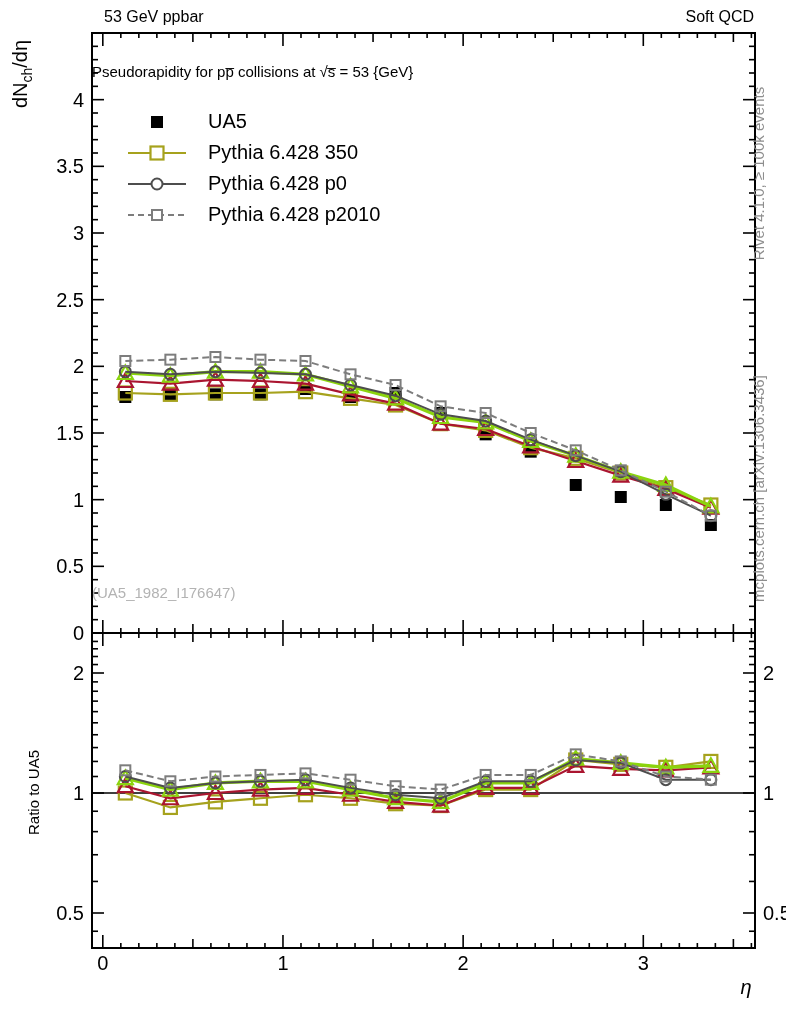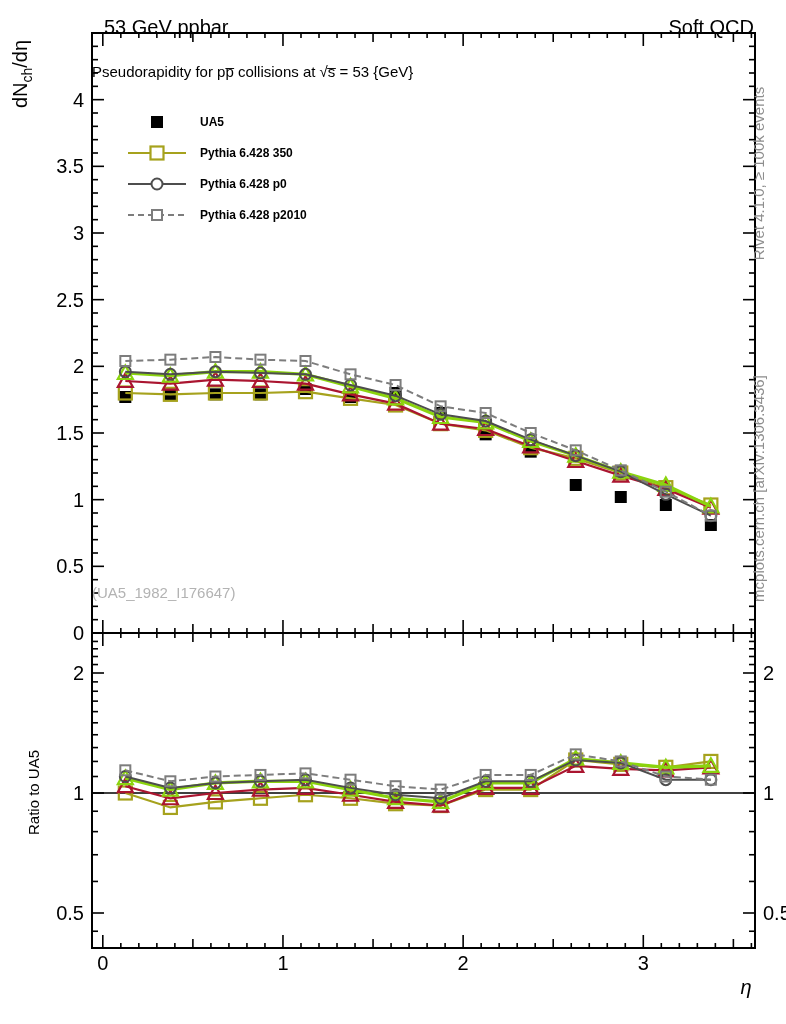--- a/index.html
+++ b/index.html
@@ -1,38 +1,38 @@
 <!DOCTYPE html>
 <html><head>
 <meta charset="utf-8">
 <style>
   html,body{margin:0;padding:0;background:#fff;}
   .fig{
     position:relative;width:786px;height:1024px;background:#ffffff;
     font-family:"Liberation Sans","DejaVu Sans",sans-serif;color:#000;overflow:hidden;
   }
   .abs{position:absolute;}
-  .hdr{font-size:20px;top:8px;white-space:nowrap;margin-top:8px;}
+  .hdr{font-size:16px;top:8px;white-space:nowrap;}
   .hdr-left{left:104px;}
   .hdr-right{right:32px;}
   .plot-title{top:63px;left:92px;width:663px;text-align:left;font-size:15px;white-space:nowrap;}
   .ylabel{left:-43px;top:61px;width:130px;text-align:center;font-size:20px;
           transform:rotate(-90deg);white-space:nowrap;}
   .ylabel sub{font-size:14px;}
   .ratio-ylabel{left:-27px;top:784px;width:120px;text-align:center;font-size:15px;
           transform:rotate(-90deg);white-space:nowrap;}
   .xlabel{left:716px;top:976px;width:60px;text-align:center;font-size:20px;font-style:italic;}
   .side-note{color:#8e8e8e;font-size:15px;white-space:nowrap;text-align:center;}
   .rivet{left:597px;top:165px;width:340px;transform:rotate(-90deg) translateY(-50%);}
   .mcplots{left:597px;top:480px;width:340px;transform:rotate(-90deg) translateY(-50%);}
   .watermark{left:92px;top:584px;width:663px;text-align:left;color:#b3b3b3;font-size:15px;}
   .legend{left:128px;top:106px;}
   .legend-row{display:flex;align-items:center;height:31px;}
   .legend-marker{width:58px;height:20px;flex:0 0 58px;}
-  .legend-label{margin-left:14px;font-size:12px;white-space:nowrap;font-weight:bold;}
+  .legend-label{margin-left:22px;font-size:20px;white-space:nowrap;}
   svg text{font-family:"Liberation Sans","DejaVu Sans",sans-serif;}
 </style>
 </head>
 <body>
 
 <div class="fig">
 
   <svg id="plot-svg" class="abs" style="left:0;top:0;" width="786" height="1024">
       <rect x="92" y="33" width="663" height="600" fill="none" stroke="#000" stroke-width="2"></rect>
       <rect x="92" y="633" width="663" height="315" fill="none" stroke="#000" stroke-width="2"></rect>

